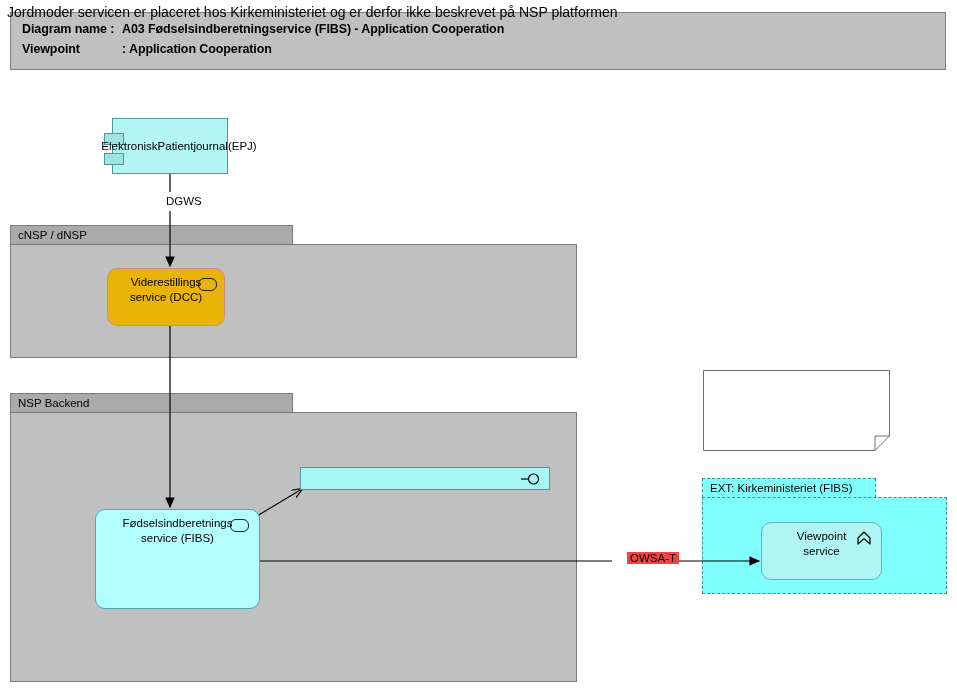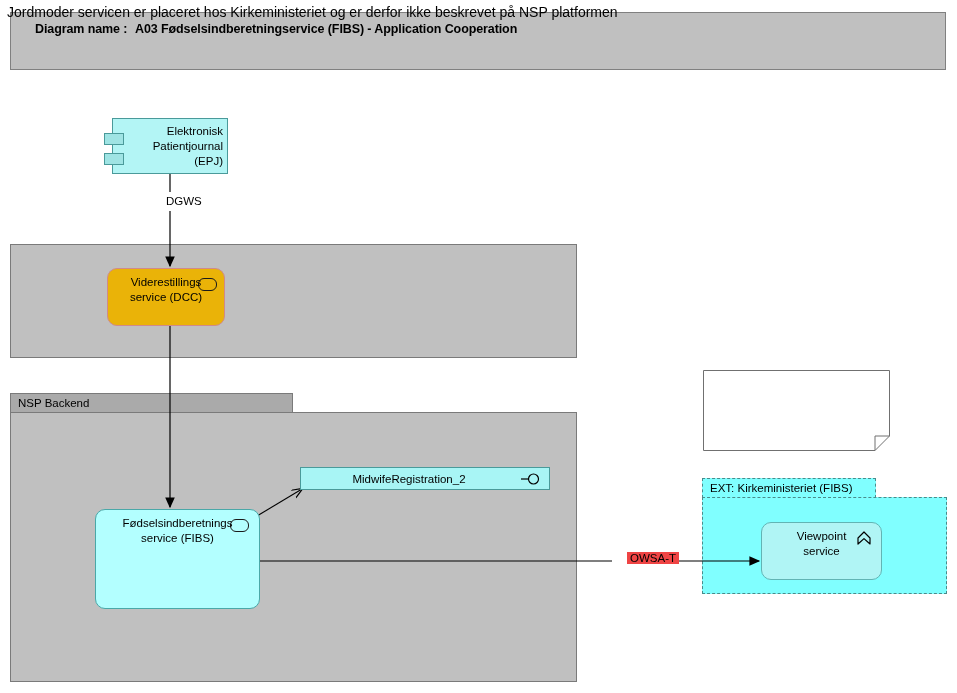--- a/index.html
+++ b/index.html
@@ -27,21 +27,21 @@
   .title-box {
     position: absolute;
     left: 10px; top: 12px;
     width: 936px; height: 58px;
     background: #c0c0c0;
     border: 1px solid #808080;
     box-sizing: border-box;
   }
   .title-line {
     position: absolute;
-    left: 24px;
+    left: 11px;
     font-size: 12.5px;
     font-weight: bold;
     white-space: nowrap;
     letter-spacing: -0.1px;
   }
   .title-line.l1 { top: 9px; }
   .title-line.l2 { top: 29px; }
   .title-label { display: inline-block; }
   .title-label.pad { width: 100px; }
 
@@ -93,22 +93,22 @@
   .component {
     position: absolute;
     background: #b3f5f5;
     border: 1px solid #4a9a9a;
     box-sizing: border-box;
   }
   .component .comp-label {
     position: absolute;
     left: 22px; right: 4px; top: 0; bottom: 0;
     display: flex;
-    flex-direction: column;
-    align-items: flex-end;
+    flex-direction: row;
+    align-items: center;
     justify-content: center;
     font-size: 11.5px;
     line-height: 15px;
     text-align: center;
   }
   .comp-tab {
     position: absolute;
     left: -9px;
     width: 20px; height: 12px;
     background: #9fe4e4;
@@ -221,23 +221,27 @@
 </style>
 </head>
 <body>
 
 <div id="canvas">
 
   <div class="title-box">
     <div class="title-line l1">
       <span class="title-label pad">Diagram name :</span><span>A03 Fødselsindberetningservice (FIBS) - Application Cooperation</span>
     </div>
+    <div class="title-line l2">
+      <span class="title-label pad">Viewpoint</span><span>: Application Cooperation</span>
+    </div>
   </div>
 
   <div class="group group-cnsp">
+    <div class="group-header">cNSP / dNSP</div>
     <div class="group-body"></div>
   </div>
 
   <div class="group group-nsp">
     <div class="group-header">NSP Backend</div>
     <div class="group-body"></div>
   </div>
 
   <div class="group group-ext">
     <div class="group-header">EXT: Kirkeministeriet (FIBS)</div>
@@ -287,21 +291,20 @@
 
   <div class="app-service fibs">
     <div class="svc-icon"></div>
     <div class="svc-label">
       <div>Fødselsindberetnings</div>
       <div>service (FIBS)</div>
     </div>
   </div>
 
   <div class="interface-bar">
-    <div class="if-label">MidwifeRegistration_2</div>
     <svg class="lollipop" viewBox="0 0 22 14">
       <line x1="0" y1="7" x2="7" y2="7" stroke="#000000" stroke-width="1.2"></line>
       <circle cx="12.5" cy="7" r="5" fill="none" stroke="#000000" stroke-width="1.2"></circle>
     </svg>
   </div>
 
   <div class="edge-label lbl-owsat">OWSA-T</div>
 
   <svg class="note" viewBox="0 0 187 81" preserveAspectRatio="none">
     <path d="M0.5,0.5 L186.5,0.5 L186.5,66 L172,80.5 L0.5,80.5 Z" fill="#ffffff" stroke="#707070" stroke-width="1"></path>

